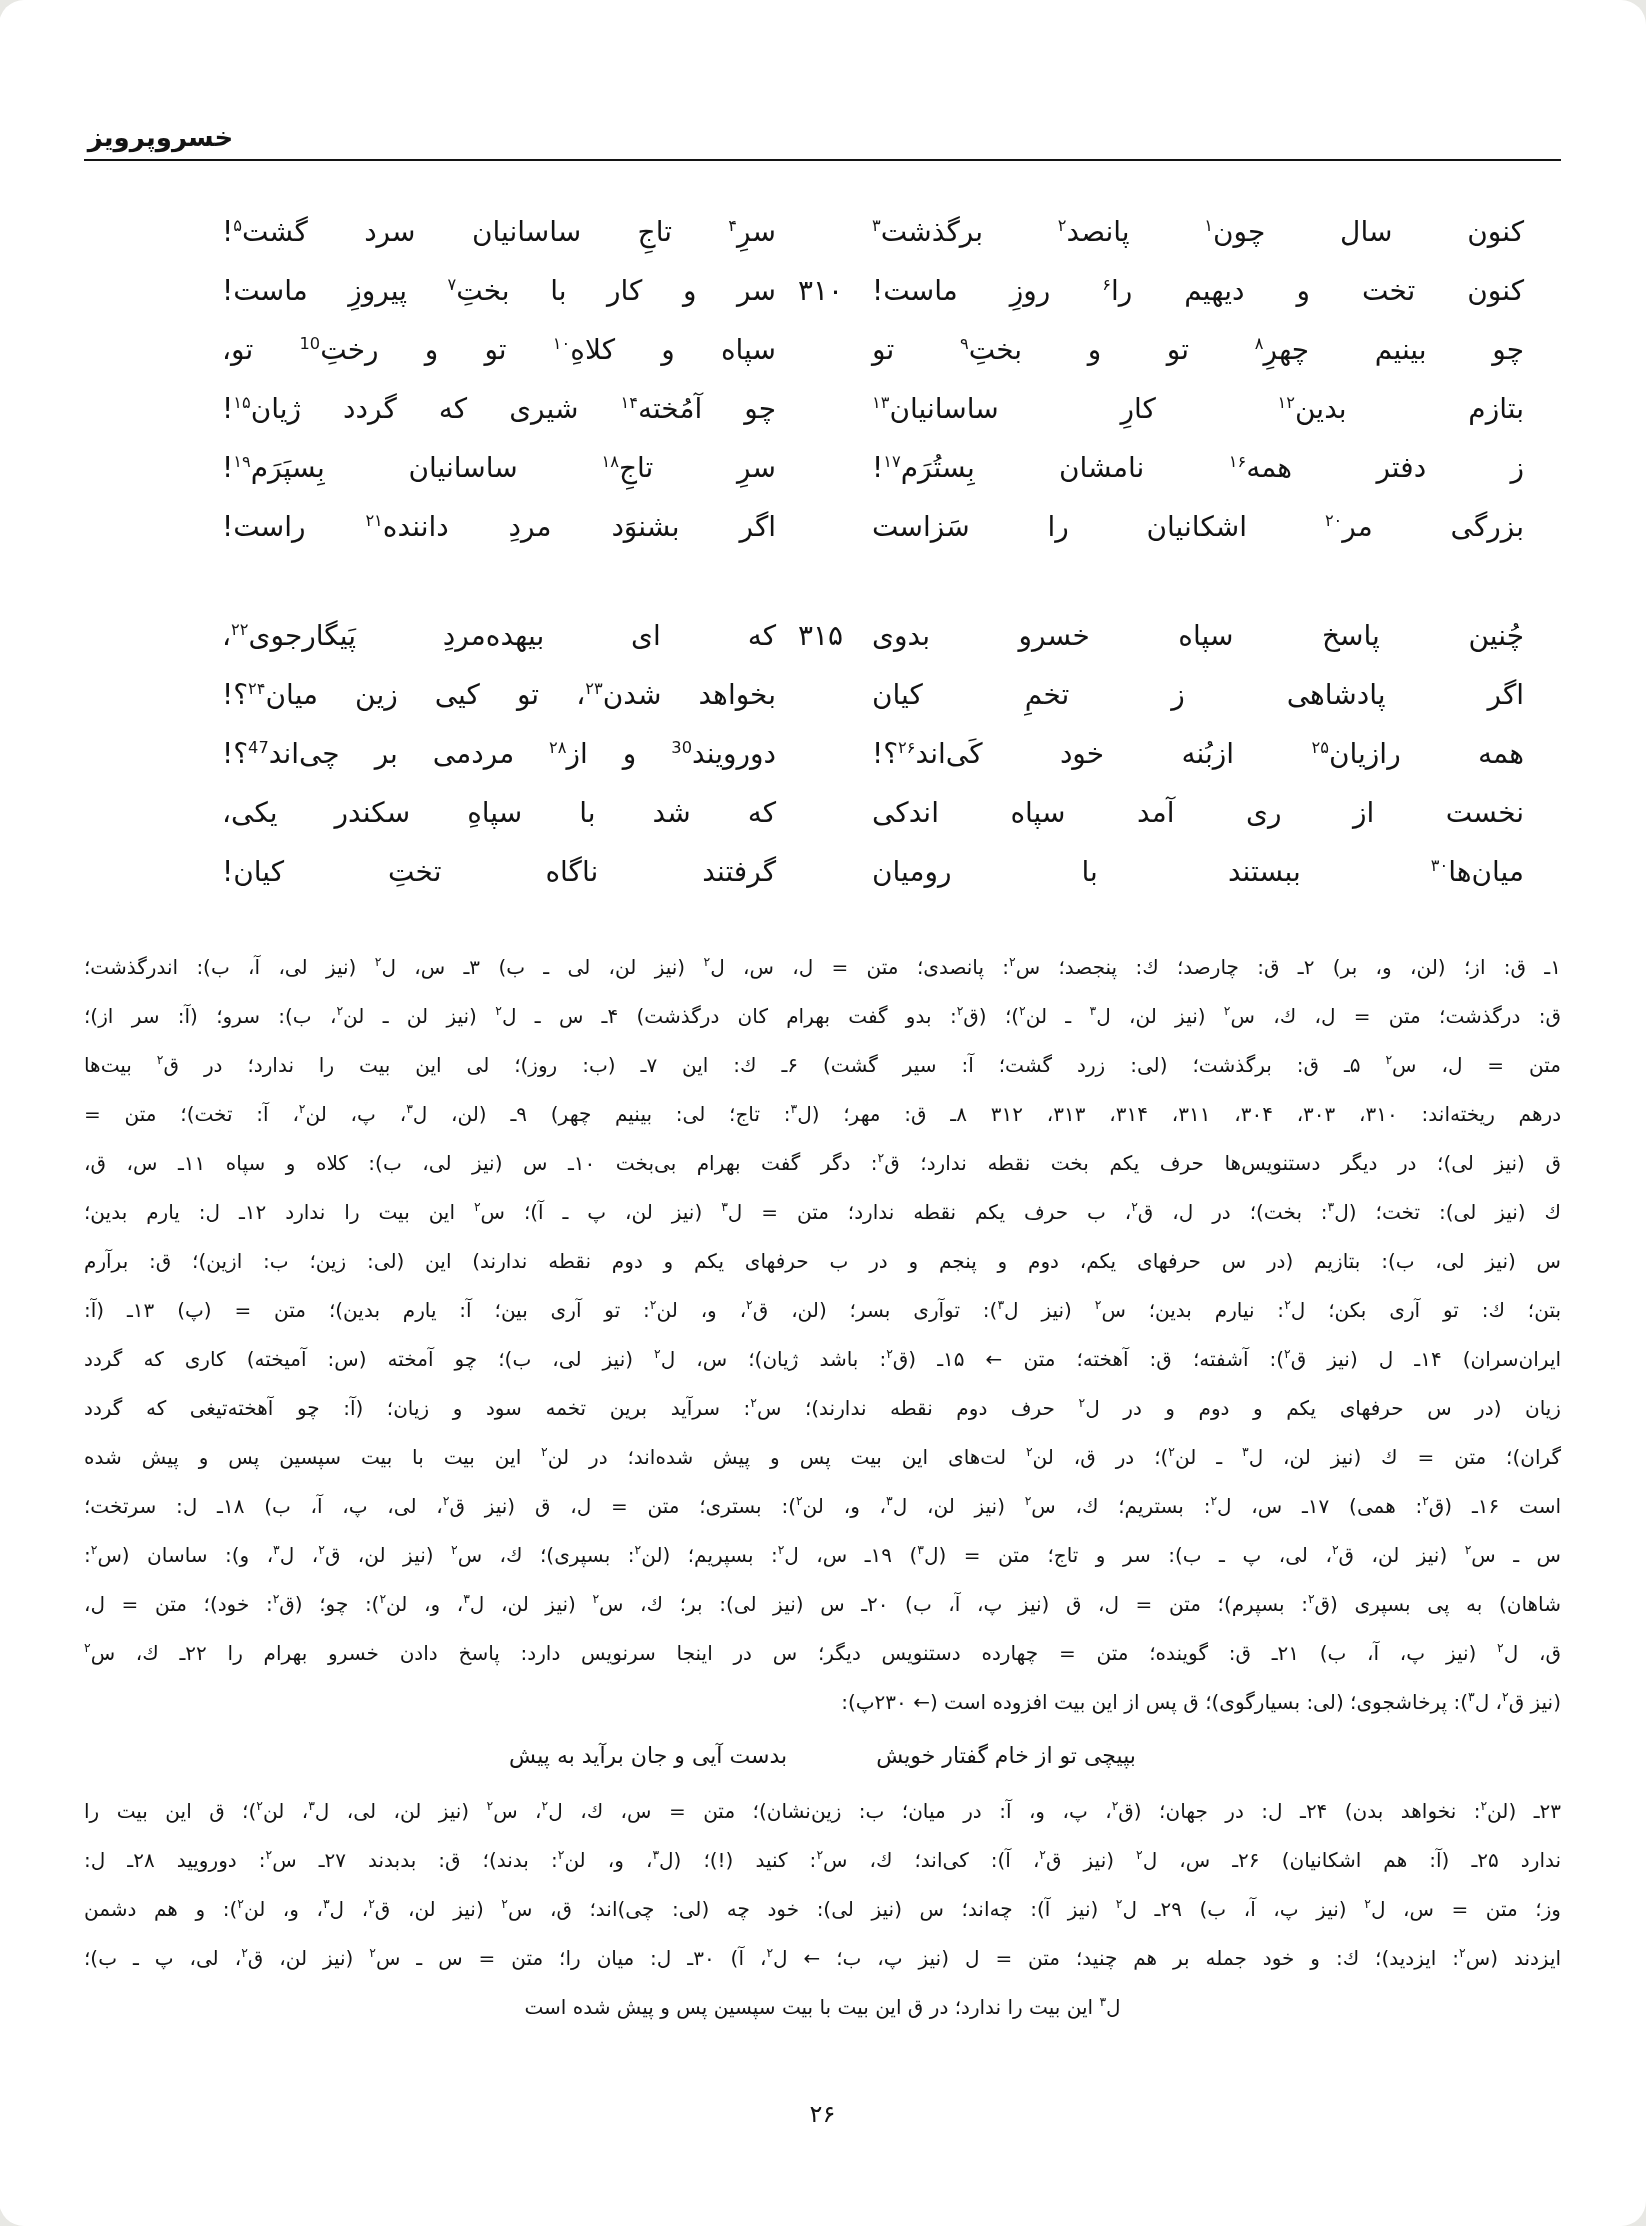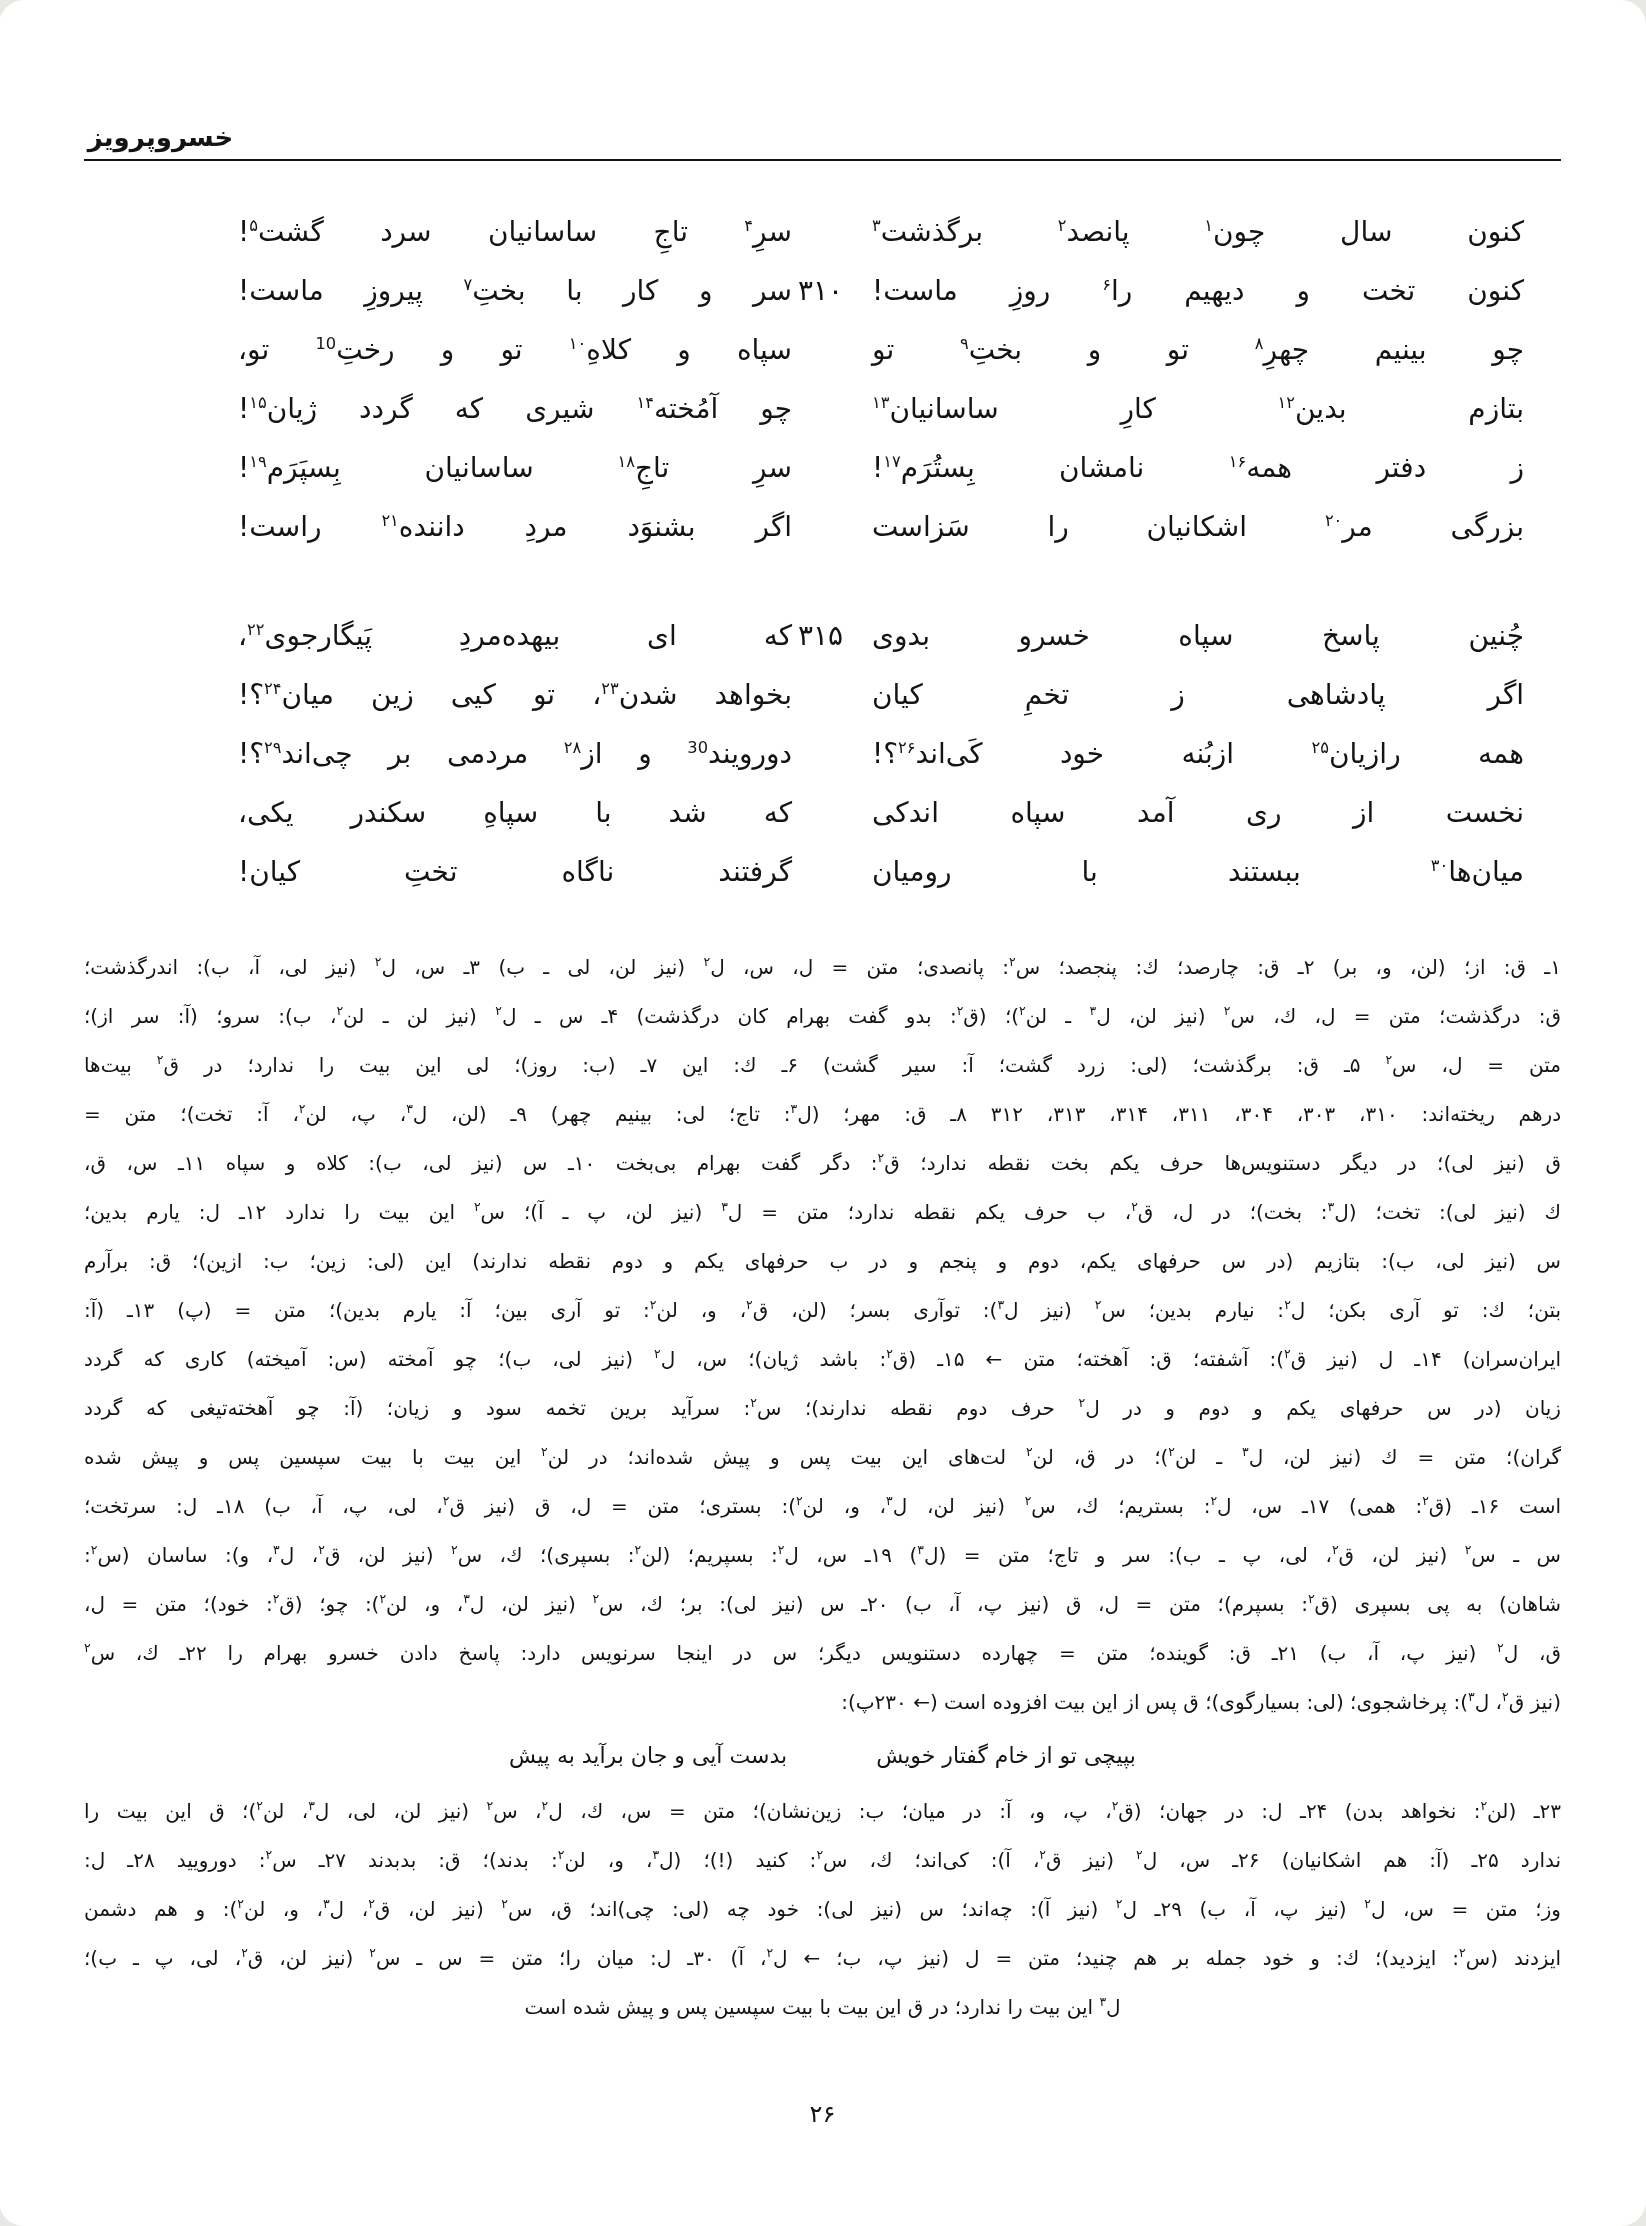--- a/index.html
+++ b/index.html
@@ -34,21 +34,21 @@
   .row { display:flex; align-items:baseline; margin-right:37px; }
   .h {
     font-size:28px;
     line-height:59px;
     text-align:justify;
     text-align-last:justify;
     white-space:nowrap;
     letter-spacing:0.5px;
   }
   .h.first  { width:652px; }
-  .h.second { width:554px; margin-right:6px; }
+  .h.second { width:554px; margin-right:22px; }
   .vnum {
     width:74px;
     text-align:left;
     font-size:28px;
     line-height:59px;
   }
   .h sup, .vnum sup {
     font-size:0.58em;
     vertical-align:super;
     line-height:0;
@@ -142,21 +142,21 @@
           <div class="h second">كه اى بيهده‌مردِ پَيگارجوى<sup>۲۲</sup>،</div>
         </div>
         <div class="row">
           <div class="h first">اگر پادشاهى ز تخمِ كيان</div>
           <div class="vnum"></div>
           <div class="h second">بخواهد شدن<sup>۲۳</sup>، تو كيى زين ميان<sup>۲۴</sup>؟!</div>
         </div>
         <div class="row">
           <div class="h first">همه رازيان<sup>۲۵</sup> ازبُنه خود كَى‌اند<sup>۲۶</sup>؟!</div>
           <div class="vnum"></div>
-          <div class="h second">دورويند<sup>30</sup> و از<sup>۲۸</sup> مردمى بر چى‌اند<sup>۲۹</sup>؟!</div>
+          <div class="h second">دورويند<sup>30</sup> و از<sup>۲۸</sup> مردمى بر چى‌اند<sup>47</sup>؟!</div>
         </div>
         <div class="row">
           <div class="h first">نخست از رى آمد سپاه اندكى</div>
           <div class="vnum"></div>
           <div class="h second">كه شد با سپاهِ سكندر يكى،</div>
         </div>
         <div class="row">
           <div class="h first">ميان‌ها<sup>۳۰</sup> ببستند با روميان</div>
           <div class="vnum"></div>
           <div class="h second">گرفتند ناگاه تختِ كيان!</div>

